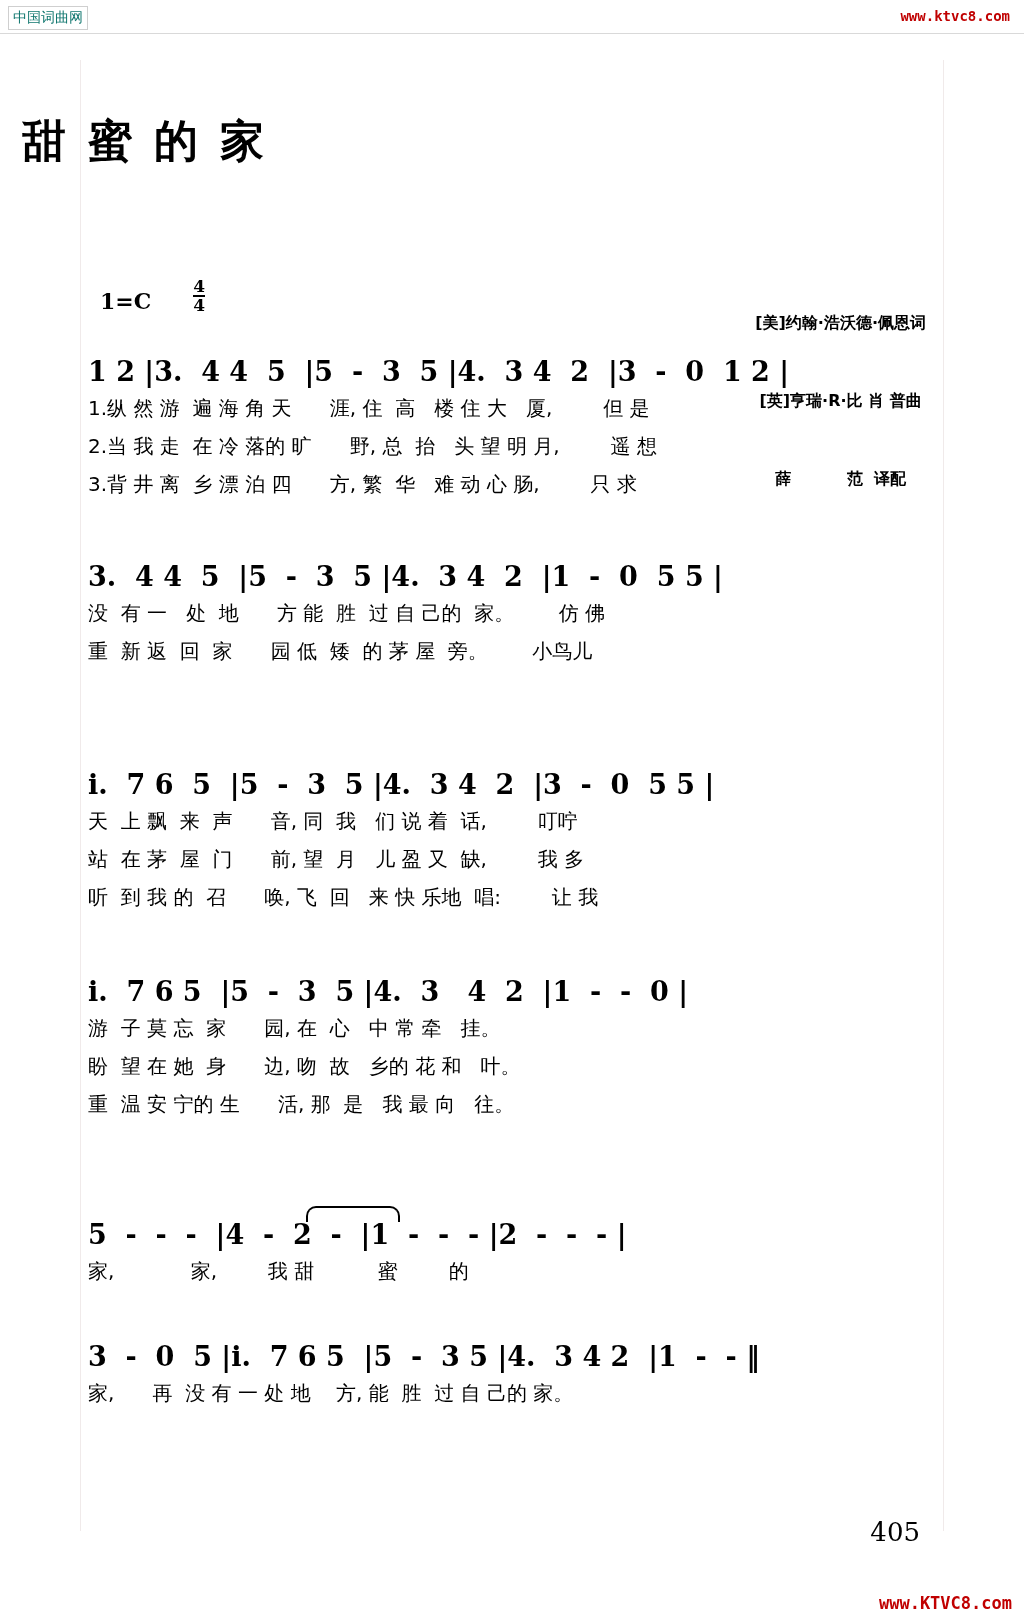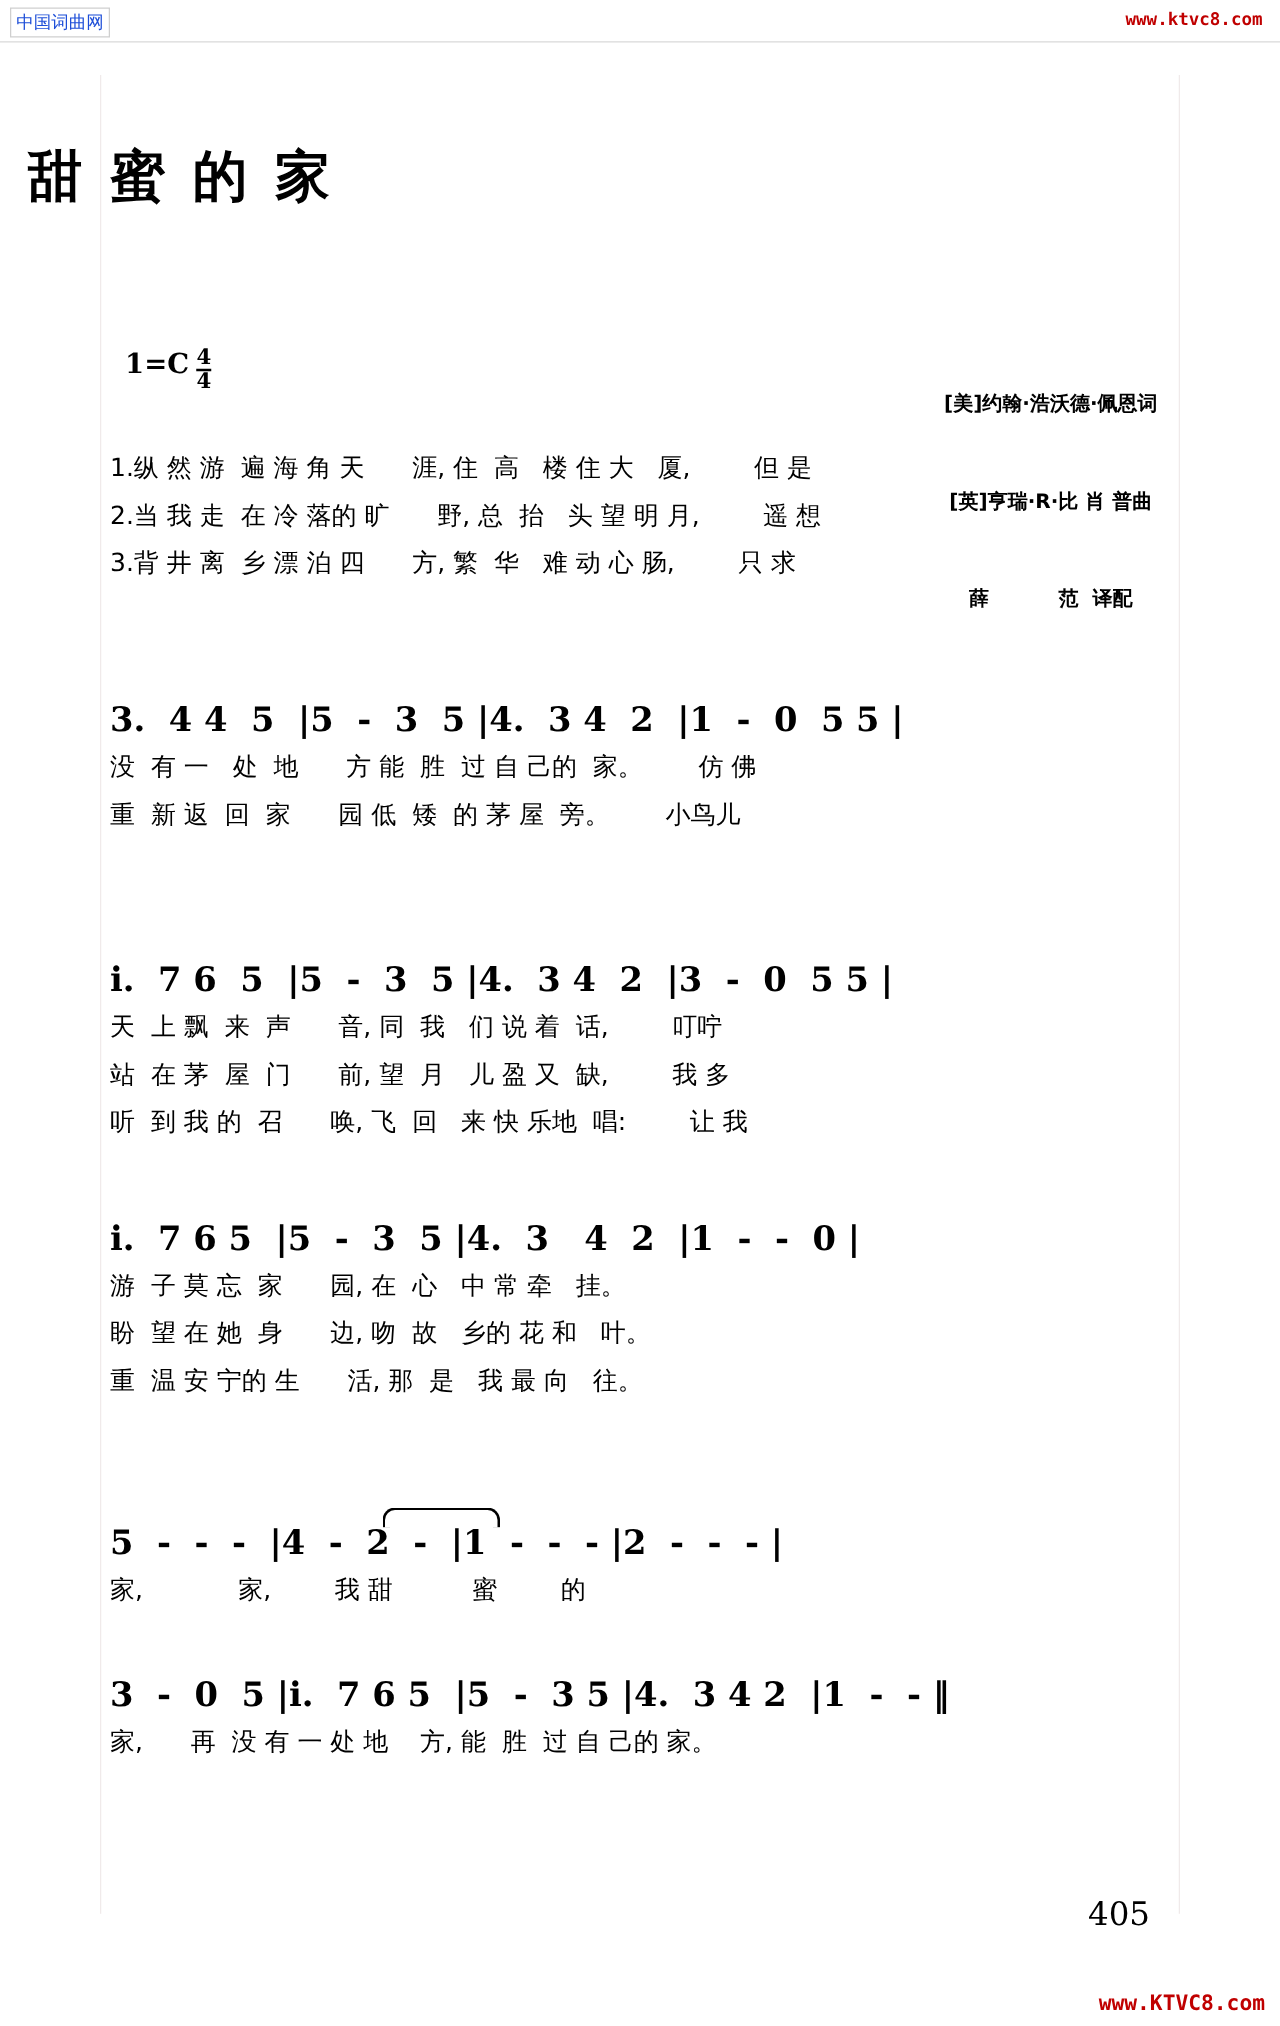--- a/index.html
+++ b/index.html
@@ -20,21 +20,21 @@
   .topbar {
     position: absolute;
     top: 0; left: 0; right: 0;
     height: 34px;
   }
   .brand-left {
     position: absolute;
     left: 8px; top: 6px;
     font-family: "DejaVu Sans", sans-serif;
     font-size: 14px;
-    color: #1d4ed8;
+    color: #0f766e;
     letter-spacing: 0px;
   }
   .brand-left .box {
     border: 1px solid #cfcfcf;
     padding: 2px 4px;
     display: inline-block;
   }
   .brand-right {
     position: absolute;
     right: 14px; top: 8px;
@@ -88,21 +88,22 @@
   }
 
   .keysig {
     position: absolute;
     top: 278px;
     left: 100px;
     font-family: "DejaVu Serif", serif;
     font-size: 22px;
     font-weight: bold;
     display: flex;
-    align-items: flex-start;
+    align-items: flex-end;
+    gap: 36px;
   }
   .keysig .frac {
     display: inline-block;
     margin-left: 6px;
     font-size: 17px;
     line-height: 1.0;
     text-align: center;
     vertical-align: middle;
   }
   .keysig .frac .num { display: block; }
@@ -180,20 +181,21 @@
   </span>
 </div>
 
 <div class="credits">
   <div>[美]约翰·浩沃德·佩恩词</div>
   <div>[英]亨瑞·R·比 肖 普曲</div>
   <div>薛          范  译配</div>
 </div>
 
 <div class="system" style="top:355px;">
+  <div class="notes">1 2 |3.  4 4  5  |5  -  3  5 |4.  3 4  2  |3  -  0  1 2 |</div>
   <div class="lyric">1.纵 然 游  遍 海 角 天      涯, 住  高   楼 住 大   厦,        但 是</div>
   <div class="lyric">2.当 我 走  在 冷 落的 旷      野, 总  抬   头 望 明 月,        遥 想</div>
   <div class="lyric">3.背 井 离  乡 漂 泊 四      方, 繁  华   难 动 心 肠,        只 求</div>
 </div>
 
 <div class="system" style="top:560px;">
   <div class="notes">3.  4 4  5  |5  -  3  5 |4.  3 4  2  |1  -  0  5 5 |</div>
   <div class="lyric">没  有 一   处  地      方 能  胜  过 自 己的  家。       仿 佛</div>
   <div class="lyric">重  新 返  回  家      园 低  矮  的 茅 屋  旁。       小鸟儿</div>
 </div>

